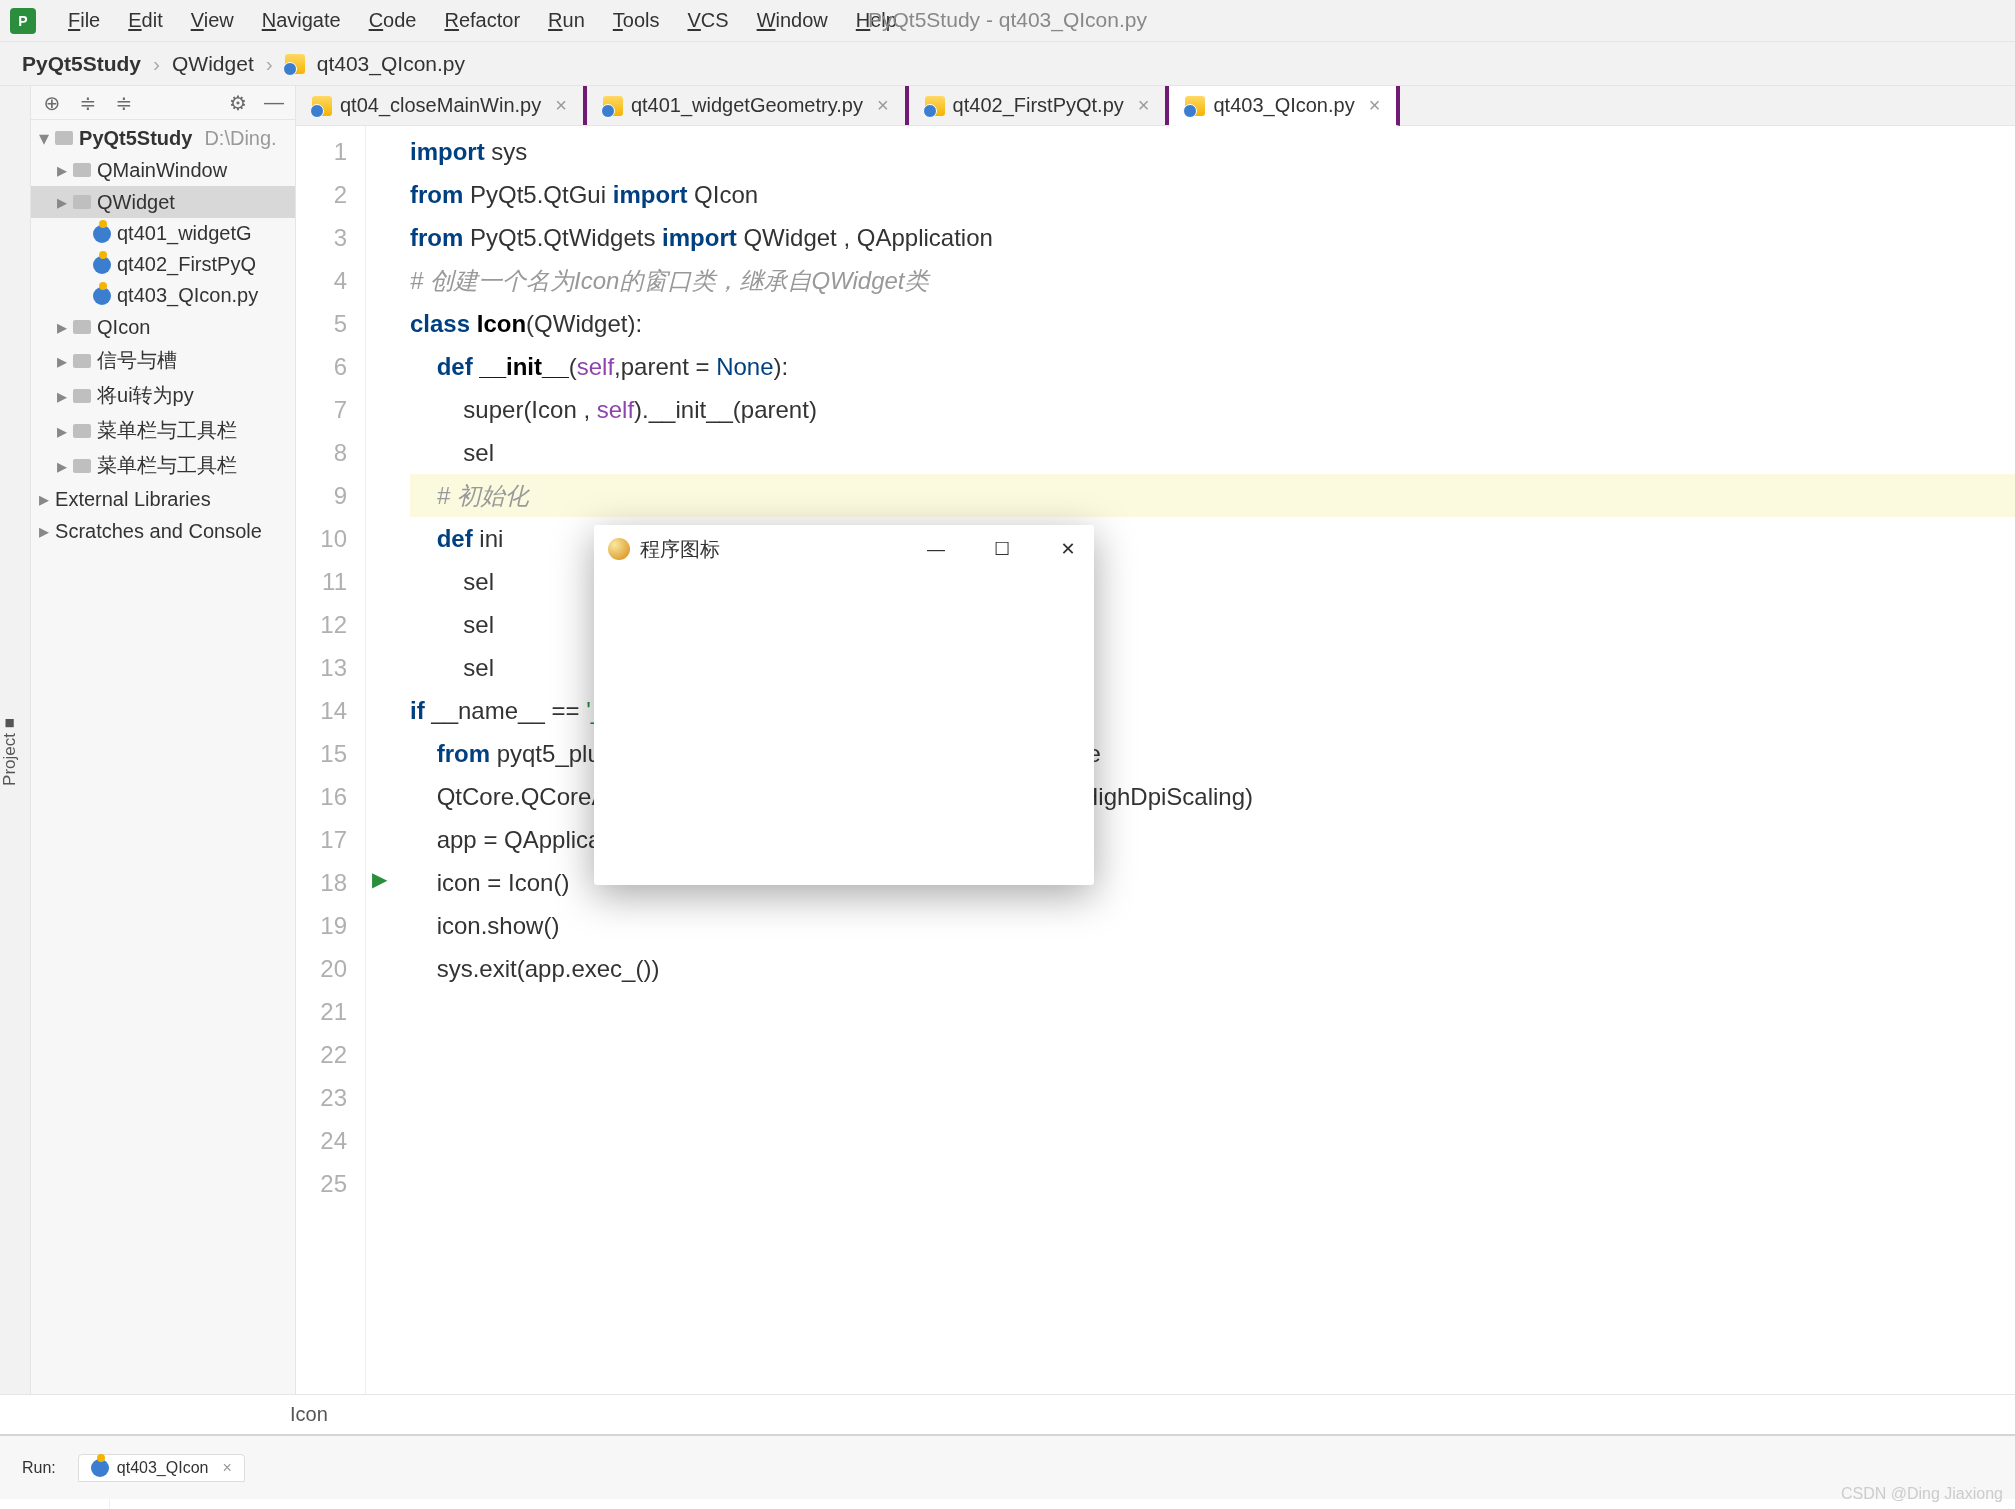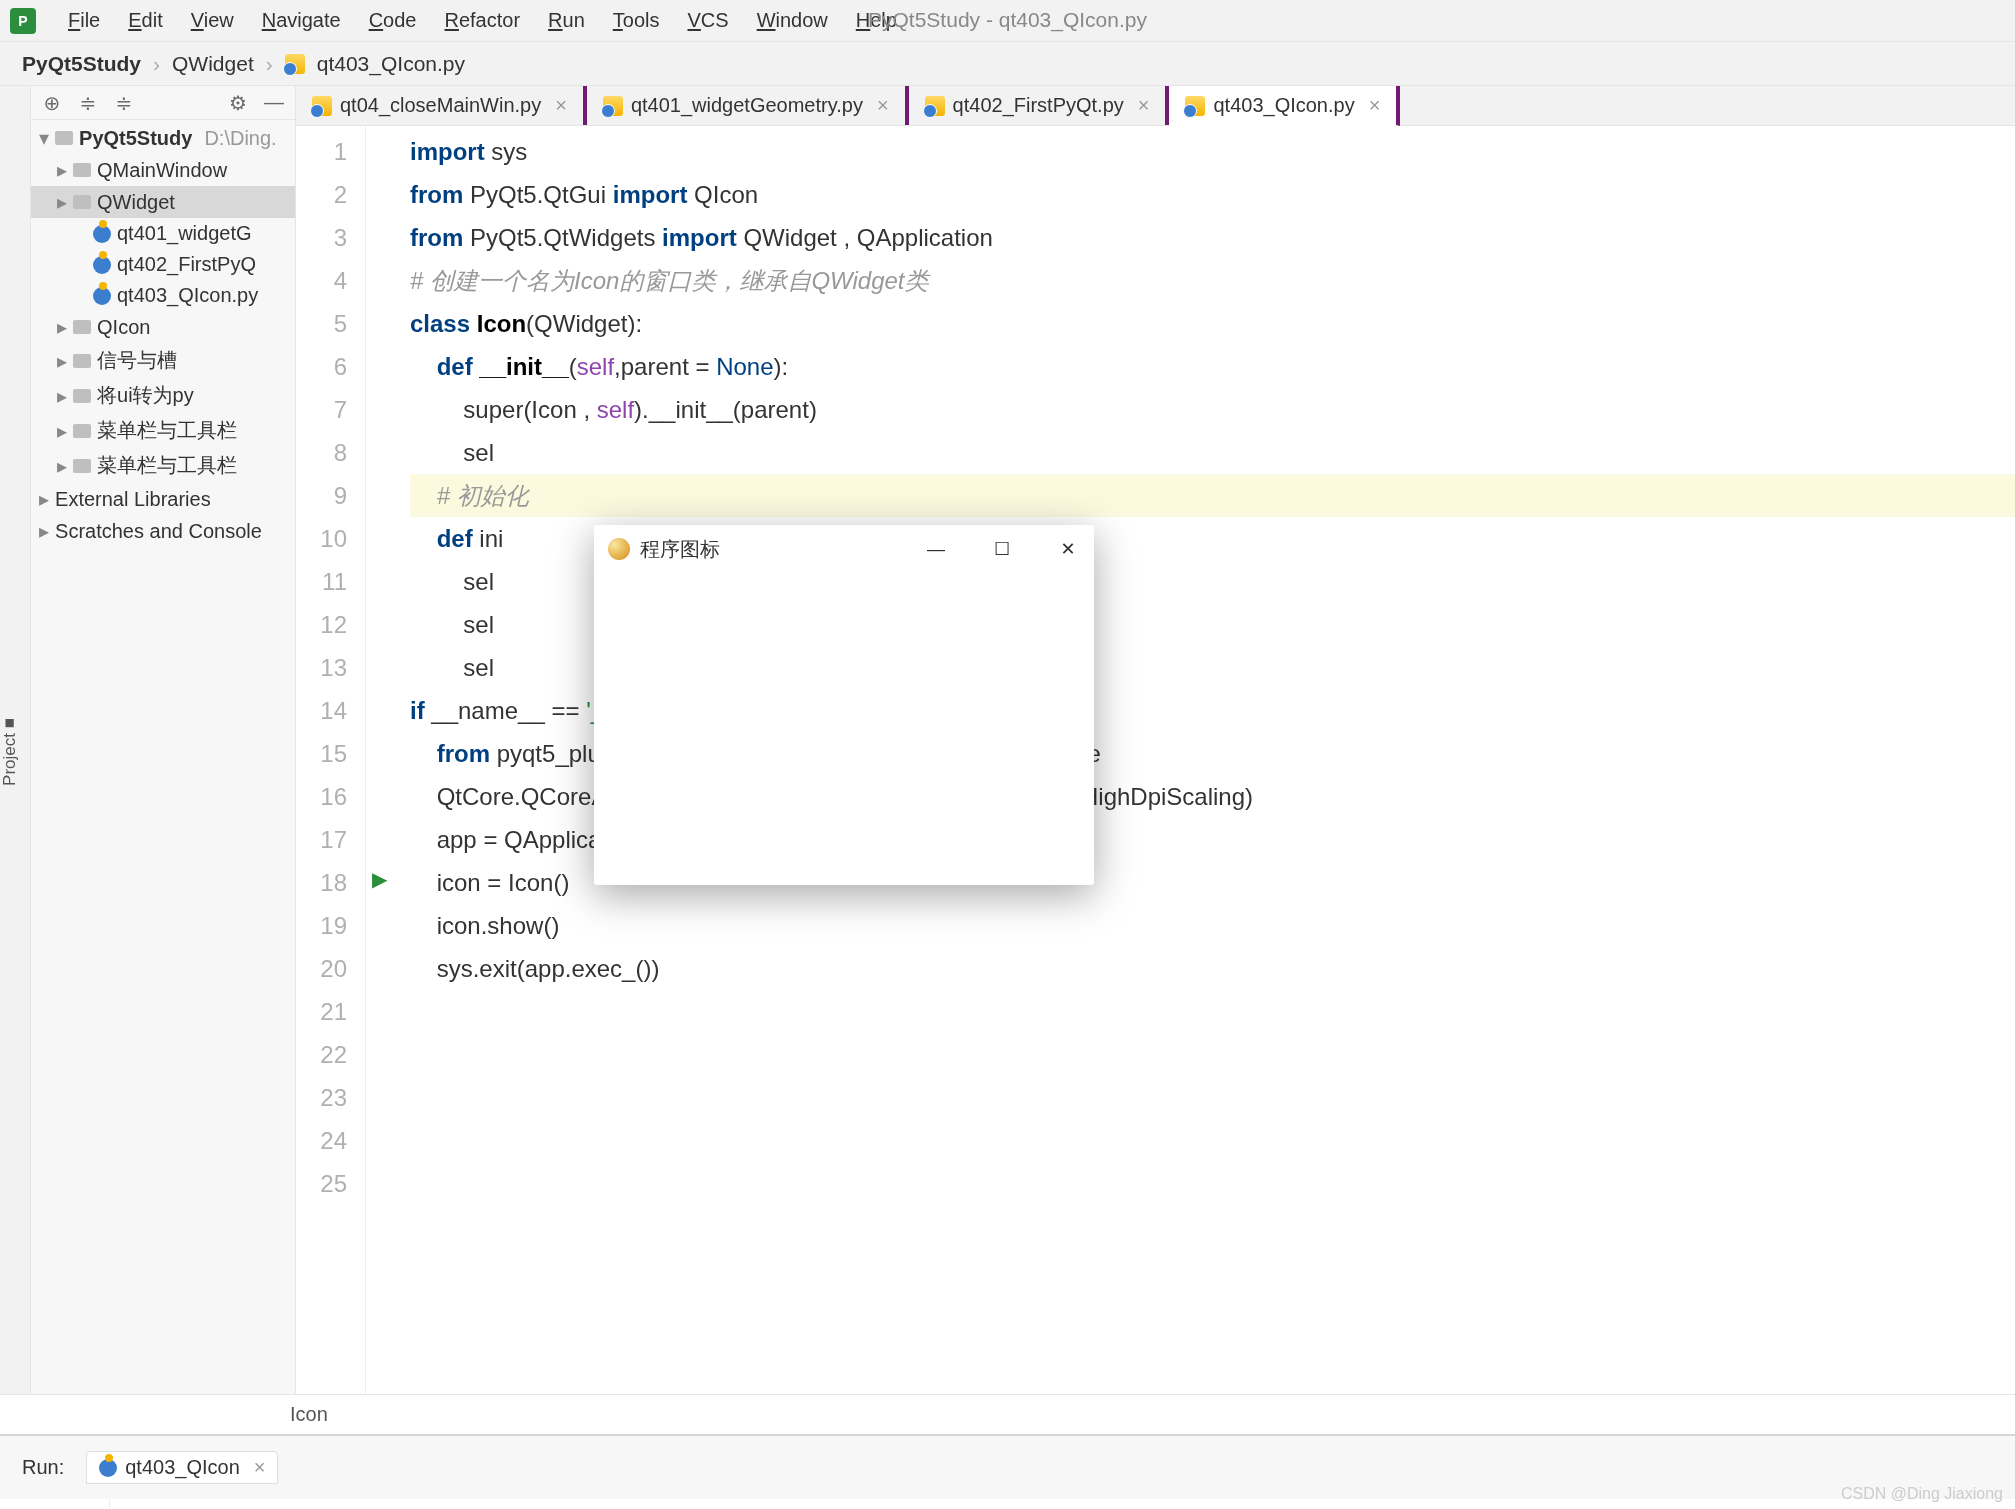--- a/index.html
+++ b/index.html
@@ -41,21 +41,21 @@
 .code { flex: 1; padding: 4px 0 4px 10px; background: white; line-height: 43px; white-space: pre; overflow: hidden; }
 .kw { color: #004080; font-weight: bold; }
 .kw2 { color: #004080; }
 .cls { color: #000; font-weight: bold; }
 .com { color: #999; font-style: italic; }
 .str { color: #178f3a; }
 .num { color: #1a80d3; }
 .self { color: #8e44ad; font-style: normal; }
 .hl-row { background: #fbfadf; display: inline-block; width: 100%; }
 .breadcrumb2 { height: 40px; border-top: 1px solid #e5e5e5; display: flex; align-items: center; padding: 0 40px 0 290px; font-size: 20px; color:#555; background:white;}
-.run-panel { height: 65px; border-top: 2px solid #d5d5d5; background: #f7f7f7; display:flex; align-items:center; font-size:20px; }
+.run-panel { height: 65px; border-top: 2px solid #d5d5d5; background: #f7f7f7; display:flex; align-items:center; font-size:16px; }
 .run-label { padding: 0 22px; }
 .run-tab { display:flex; align-items:center; gap:8px; padding: 4px 12px; background:white; border:1px solid #ddd; border-radius:4px 4px 0 0;}
 .run-body { height: 50px; display:flex; background:white; }
 .run-side { width:110px; display:flex; align-items:center; justify-content:space-around; border-right:1px solid #eee;}
 .run-out { flex:1; font-family: Consolas,monospace; color:#004080; padding: 6px 12px; font-size:22px; white-space:nowrap; overflow:hidden;}
 .dialog { position: absolute; left: 594px; top: 525px; width: 500px; height: 360px; background: white; box-shadow: 0 10px 40px rgba(0,0,0,0.35); border-radius: 3px; }
 .dlg-title { height: 48px; display: flex; align-items: center; padding: 0 14px; gap: 10px; font-size: 20px; }
 .dlg-icon { width: 22px; height: 22px; background: radial-gradient(circle at 30% 30%, #f9e79f, #d68910); border-radius: 50%; }
 .dlg-btns { margin-left: auto; display: flex; gap: 42px; align-items:center;}
 .dlg-btn { width: 24px; height: 24px; display: flex; align-items:center; justify-content:center; color:#333; font-size:18px; cursor:pointer;}

